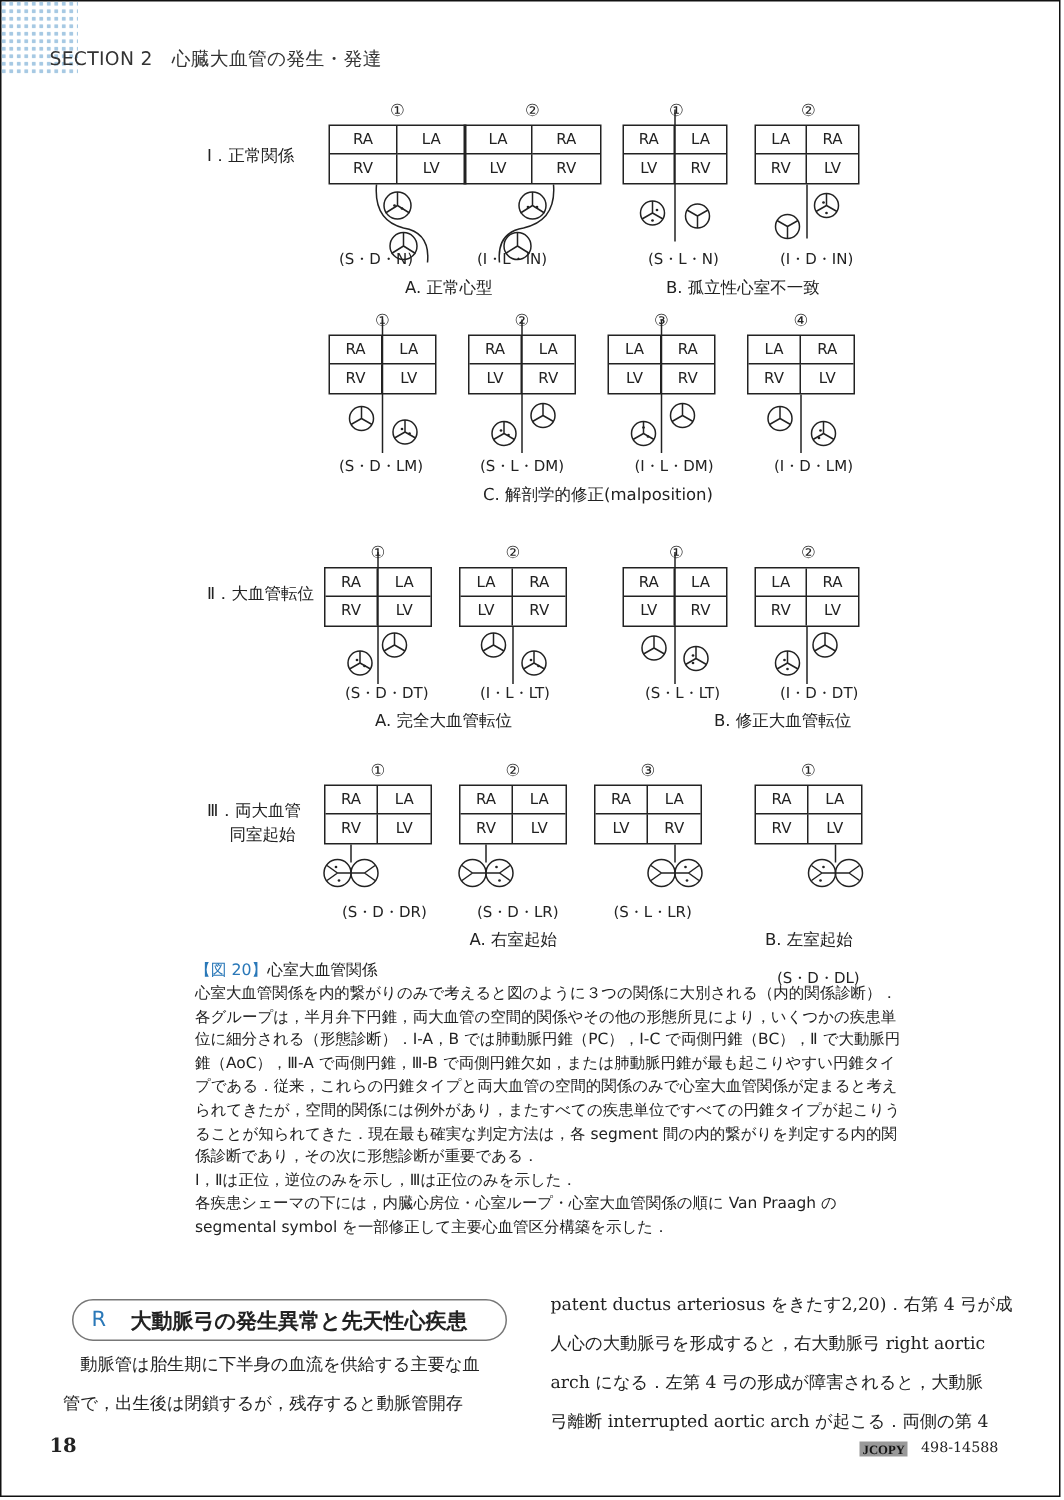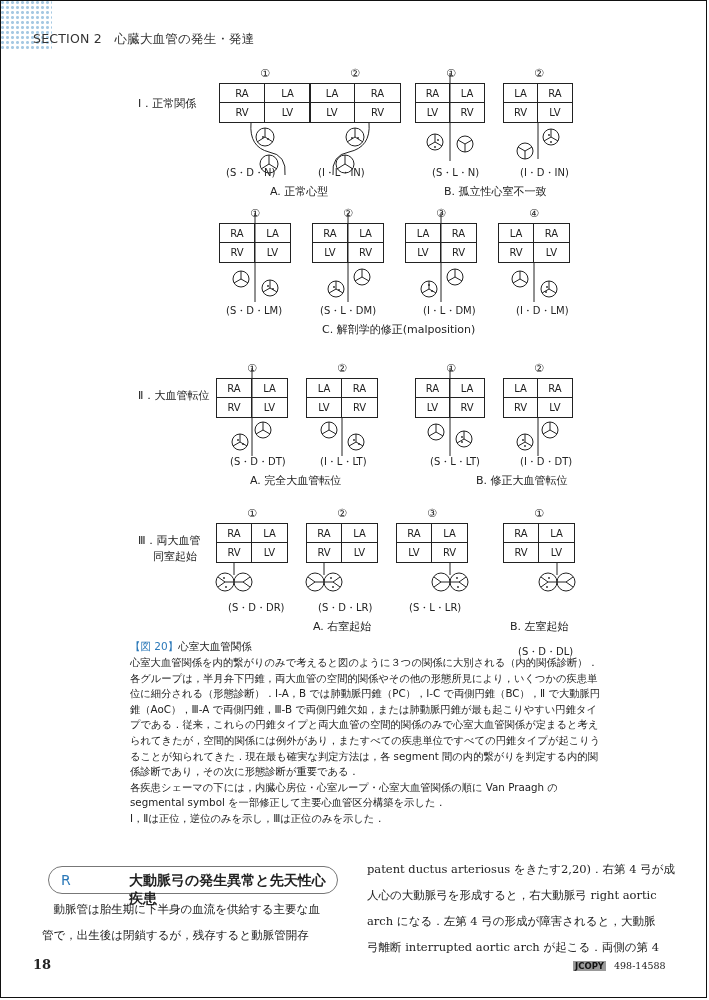--- a/index.html
+++ b/index.html
@@ -17,25 +17,25 @@
   .grid div:nth-child(n+3){border-bottom:none;}
   .sym{position:absolute;font-size:10px;white-space:nowrap;}
   .caption{position:absolute;font-size:11px;white-space:nowrap;}
   svg.v{position:absolute;left:0;top:0;overflow:visible;}
   .fig-title{position:absolute;left:130px;top:640px;font-size:10.5px;}
   .fig-title .tag{color:#2a78b8;}
   .body-text{position:absolute;left:130px;top:655px;width:472px;font-size:10.3px;line-height:15.6px;color:#222;}
   .body-text p{margin:0;}
   .r-head{position:absolute;left:48px;top:866px;width:290px;height:28px;border:1px solid #777;border-radius:14px;box-sizing:border-box;}
   .r-head .r{position:absolute;left:12px;top:5px;font-size:14px;color:#2a78b8;}
-  .r-head .t{position:absolute;left:38px;top:5px;font-size:14px;font-weight:bold;margin-left:42px;}
+  .r-head .t{position:absolute;left:38px;top:5px;font-size:14px;font-weight:bold;}
   .col{position:absolute;font-family:"DejaVu Serif",serif;font-size:11.5px;line-height:26px;}
   .col p{margin:0;white-space:nowrap;}
   .page-num{position:absolute;left:33px;top:957px;font-family:"DejaVu Serif",serif;font-weight:bold;font-size:13px;}
-  .jcopy{position:absolute;left:573px;top:961px;font-size:8.5px;font-weight:bold;background:#999;color:#111;padding:0 2px;}
+  .jcopy{position:absolute;left:573px;top:961px;font-size:8.5px;font-weight:bold;background:#999;color:#111;padding:0 2px;font-family:Liberation Serif, serif;}
   .isbn{position:absolute;left:614px;top:960px;font-family:"DejaVu Serif",serif;font-size:9.5px;}
 </style>
 </head>
 <body>
 
 <div class="frame"></div>
 <div class="dots"></div>
 <div class="section-title">SECTION 2　心臓大血管の発生・発達</div>
 
 <div class="group-label" style="left:138px;top:96px;">Ⅰ．正常関係</div>
@@ -358,22 +358,22 @@
 <div class="sym" style="left:409px;top:601px;">(S・L・LR)</div>
 <div class="sym" style="left:518px;top:601px;margin-top:44px;">(S・D・DL)</div>
 <div class="caption" style="left:313px;top:619px;">A. 右室起始</div>
 <div class="caption" style="left:510px;top:619px;">B. 左室起始</div>
 
 <div class="fig-title">
   <span class="tag">【図 20】</span><span>心室大血管関係</span>
 </div>
 <div class="body-text">
   <p>心室大血管関係を内的繋がりのみで考えると図のように３つの関係に大別される（内的関係診断）．各グループは，半月弁下円錐，両大血管の空間的関係やその他の形態所見により，いくつかの疾患単位に細分される（形態診断）．Ⅰ-A，B では肺動脈円錐（PC），Ⅰ-C で両側円錐（BC），Ⅱ で大動脈円錐（AoC），Ⅲ-A で両側円錐，Ⅲ-B で両側円錐欠如，または肺動脈円錐が最も起こりやすい円錐タイプである．従来，これらの円錐タイプと両大血管の空間的関係のみで心室大血管関係が定まると考えられてきたが，空間的関係には例外があり，またすべての疾患単位ですべての円錐タイプが起こりうることが知られてきた．現在最も確実な判定方法は，各 segment 間の内的繋がりを判定する内的関係診断であり，その次に形態診断が重要である．</p>
+  <p>Ⅰ，Ⅱは正位，逆位のみを示し，Ⅲは正位のみを示した．</p>
   <p>各疾患シェーマの下には，内臓心房位・心室ループ・心室大血管関係の順に Van Praagh の segmental symbol を一部修正して主要心血管区分構築を示した．</p>
-  <p>Ⅰ，Ⅱは正位，逆位のみを示し，Ⅲは正位のみを示した．</p>
 </div>
 
 <div class="r-head">
   <span class="r">R</span>
   <span class="t">大動脈弓の発生異常と先天性心疾患</span>
 </div>
 <div class="col" style="left:42px;top:896px;">
   <p>　動脈管は胎生期に下半身の血流を供給する主要な血</p>
   <p>管で，出生後は閉鎖するが，残存すると動脈管開存</p>
 </div>

